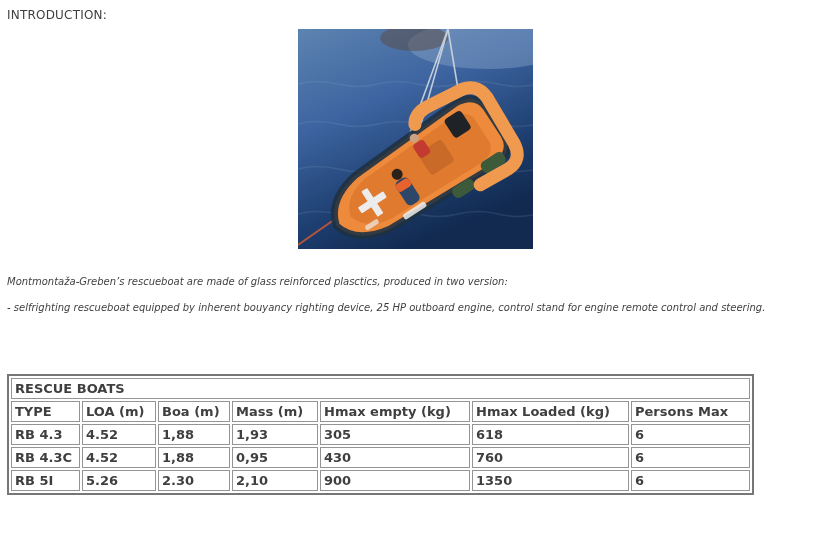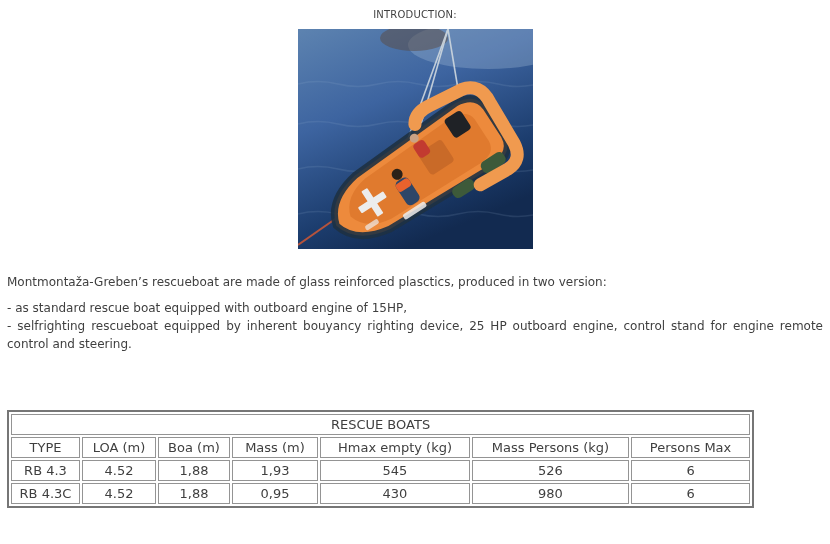--- a/index.html
+++ b/index.html
@@ -2,36 +2,36 @@
 <html style="--text: #3f3f3f; --table_border_outer: #767676; --table_border_cell: #949494; --sea_top: #5d83b0; --sea_mid: #3d64a0; --sea_deep: #122a50; --sea_light: #9db8d4; --ship_shadow: #5a4a42; --boat: #ed8a3c; --boat_dark: #d2702a; --deck: #e07a2e; --fender: #1e3142; --canopy: #f09a4f; --cross: #ececec; --vest: #e8622d; --vest_red: #c23a30; --clothes: #2e4668; --engine: #1f2226; --float_green: #3d5a3a; --rope: #cfd8df; --painter_rope: #b5533c;"><head>
 <meta charset="utf-8">
 <style>
   html,body{margin:0;padding:0;background:#ffffff;}
   body{
     width:830px;height:544px;overflow:hidden;
     font-family:"DejaVu Sans","Liberation Sans",sans-serif;
     color:#3f3f3f;
   }
   .page{padding:8px 7px 0 7px;width:816px;}
-  .heading{font-size:10px;line-height:14px;letter-spacing:0.2px;text-align:center;}
+  .heading{font-size:12px;line-height:14px;letter-spacing:0.2px;}
   .photo{display:block;margin:7px auto 0 auto;width:235px;height:220px;}
-  .intro{font-size:12px;line-height:18px;text-align:justify;}
+  .intro{font-size:10px;line-height:18px;text-align:justify;font-style:italic;}
   .p-first{margin:24px 0 8px 0;}
   .p-bullets{margin:0;}
   table.specs{
     margin-top:57px;
     border-collapse:separate;border-spacing:2px;
     border:2px solid #767676;
     width:733px;table-layout:fixed;
     background:#ffffff;
   }
   table.specs td, table.specs th{
     border:1px solid #949494;
-    font-size:13px;font-weight:normal;color:#3f3f3f;
-    text-align:center;vertical-align:middle;
+    font-size:13px;font-weight:bold;color:#3f3f3f;
+    text-align:left;vertical-align:middle;
     padding:0 3px;height:19px;white-space:nowrap;overflow:hidden;
   }
   col.c1{width:69px}col.c2{width:74px}col.c3{width:72px}col.c4{width:86px}
   col.c5{width:150px}col.c6{width:157px}col.c7{width:119px}
 </style>
 </head>
 <body>
 
 <div class="page">
 
@@ -83,21 +83,20 @@
       </g>
       <g>
         <rect x="12" y="-26" width="13" height="16" rx="4" fill="var(--vest_red)"></rect>
         <circle cx="18" cy="-31" r="4.5" fill="#caa285"></circle>
       </g>
     </g>
   </svg>
 
   <div class="intro">
     <p class="p-first">Montmontaža-Greben’s rescueboat are made of glass reinforced plasctics, produced in two version:</p>
-    <p class="p-bullets">- as standard rescue boat equipped with outboard engine of 15HP,</p>
     <p class="p-bullets">- selfrighting rescueboat equipped by inherent bouyancy righting device, 25 HP outboard engine, control stand for engine remote control and steering.</p>
   </div>
 
   <table class="specs">
     <colgroup>
       <col class="c1">
         <col class="c2">
         <col class="c3">
         <col class="c4">
       <col class="c5">
@@ -107,37 +106,46 @@
     <tbody>
         <tr>
           <td colspan="7">RESCUE BOATS</td>
         </tr>
         <tr>
           <th>TYPE</th>
           <th>LOA (m)</th>
           <th>Boa (m)</th>
           <th>Mass (m)</th>
           <th>Hmax empty (kg)</th>
-          <th>Mass Persons (kg)</th>
+          <th>Hmax Loaded (kg)</th>
           <th>Persons Max</th>
         </tr>
         <tr>
           <td>RB 4.3</td>
           <td>4.52</td>
           <td>1,88</td>
           <td>1,93</td>
-          <td>545</td>
-          <td>526</td>
+          <td>305</td>
+          <td>618</td>
           <td>6</td>
         </tr>
         <tr>
           <td>RB 4.3C</td>
           <td>4.52</td>
           <td>1,88</td>
           <td>0,95</td>
           <td>430</td>
-          <td>980</td>
+          <td>760</td>
+          <td>6</td>
+        </tr>
+        <tr>
+          <td>RB 5I</td>
+          <td>5.26</td>
+          <td>2.30</td>
+          <td>2,10</td>
+          <td>900</td>
+          <td>1350</td>
           <td>6</td>
         </tr>
       </tbody>
   </table>
 
 </div>
 
 </body></html>

